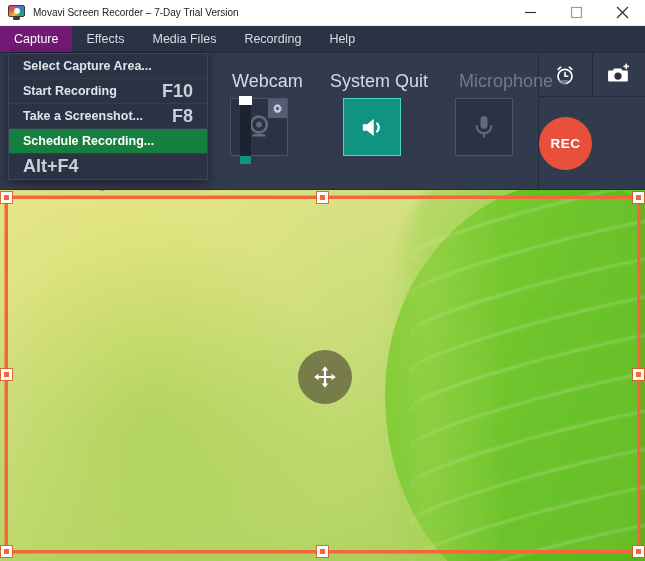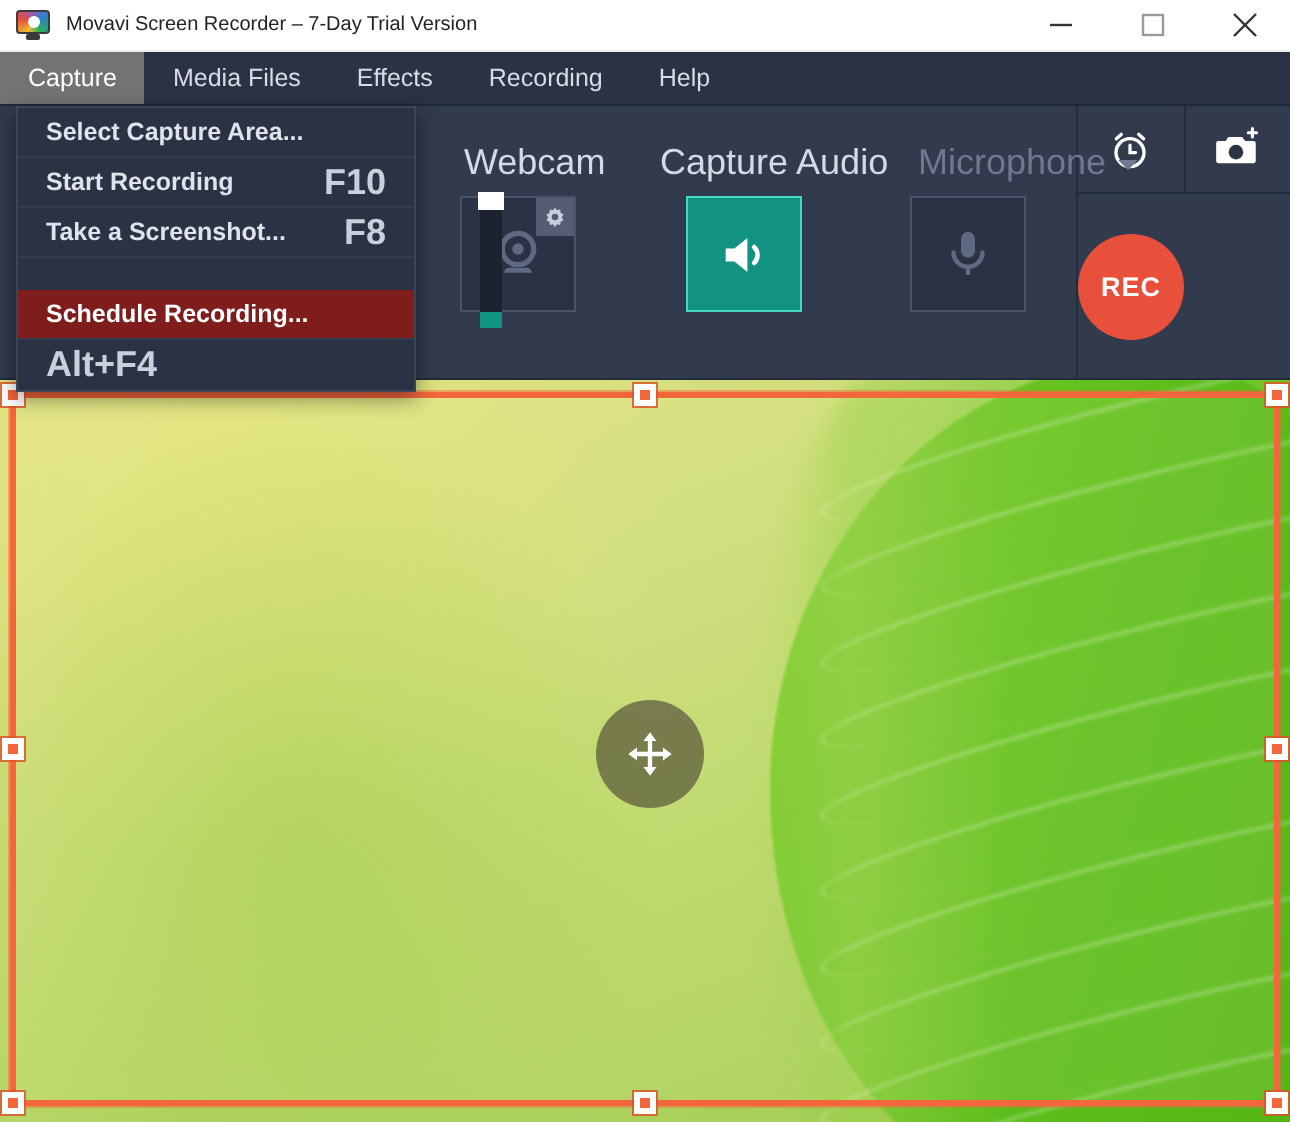--- a/index.html
+++ b/index.html
@@ -125,21 +125,21 @@
 
   #menubar {
     height: 27px; background: #2b3243;
     display: flex; align-items: stretch;
     border-bottom: 1px solid #222838;
   }
   .menu-item {
     display: flex; align-items: center; padding: 0 14px;
     font-size: 12.5px; color: #d7dce6; white-space: nowrap;
   }
-  .menu-item.active { background: #737373; color: #ffffff; }
+  .menu-item.active { background: #701a75; color: #ffffff; }
 
   #toolbar {
     height: 137px; background: #323a4e;
     display: flex; align-items: stretch;
     border-bottom: 1px solid #242a3a;
   }
   #tool-left { flex: 1 1 auto; position: relative; }
   .tool-label {
     position: absolute; font-size: 18px; color: #d5dae4;
     white-space: nowrap;
@@ -202,21 +202,21 @@
     z-index: 40;
   }
   .dd-item {
     height: 25px; display: flex; align-items: center;
     padding: 0 14px; font-size: 12.5px; color: #dfe3ec;
     border-bottom: 1px solid #343c50;
     white-space: nowrap;
     font-weight: bold;
   }
   .dd-item:last-child { border-bottom: none; }
-  .dd-item.sel { background: #7f1d1d; color: #ffffff; margin-top: 16px; }
+  .dd-item.sel { background: #15803d; color: #ffffff; }
   .dd-item .lbl { flex: 1 1 auto; }
   .dd-item .sc { color: #c9cfdb; font-size: 18px; }
   .dd-item.sel .sc { color: #ffffff; }
 </style>
 </head>
 <body>
 
 <div id="desktop">
   <div id="leaf">
     <div class="vein" style="top:18px"></div>
@@ -273,22 +273,22 @@
     <div class="win-btn">
       <svg width="15" height="15" viewBox="0 0 15 15">
         <line x1="2" y1="2" x2="13" y2="13" stroke="#333" stroke-width="1.2"></line>
         <line x1="13" y1="2" x2="2" y2="13" stroke="#333" stroke-width="1.2"></line>
       </svg>
     </div>
   </div>
 
   <div id="menubar">
     <div class="menu-item active">Capture</div>
+    <div class="menu-item">Effects</div>
     <div class="menu-item">Media Files</div>
-    <div class="menu-item">Effects</div>
     <div class="menu-item">Recording</div>
     <div class="menu-item">Help</div>
   </div>
 
   <div id="toolbar">
     <div id="tool-left">
 
       <div class="tool-label" style="left:232px; top:18px;">Webcam</div>
       <div class="dev-box" style="left:230px; top:45px;">
         <svg width="30" height="30" viewBox="0 0 24 24">
@@ -298,21 +298,21 @@
         </svg>
         <div class="gear-corner">
           <svg width="11" height="11" viewBox="0 0 24 24">
             <path d="M12 8.2a3.8 3.8 0 1 0 0 7.6 3.8 3.8 0 0 0 0-7.6zm0 5.6a1.8 1.8 0 1 1 0-3.6 1.8 1.8 0 0 1 0 3.6z" fill="#cfd5e2"></path>
             <path d="M12 1.5l2 3.1 3.6-.7.6 3.6 3.2 1.9-2.2 2.9 2.2 2.9-3.2 1.9-.6 3.6-3.6-.7-2 3.1-2-3.1-3.6.7-.6-3.6-3.2-1.9 2.2-2.9L2.6 9.4l3.2-1.9.6-3.6 3.6.7z" fill="#cfd5e2" opacity=".95"></path>
             <circle cx="12" cy="12" r="3.6" fill="#545d73"></circle>
           </svg>
         </div>
       </div>
 
-      <div class="tool-label" style="left:330px; top:18px;">Capture Audio</div>
+      <div class="tool-label" style="left:330px; top:18px;">System Quit</div>
       <div class="slider" style="left:127px; top:45px;">
         <div class="fill"></div>
           <div class="thumb"></div>
       </div>
       <div class="dev-box on" style="left:343px; top:45px;">
         <svg width="29" height="29" viewBox="0 0 24 24">
           <path d="M4 9.3h3.6L13 5v14L7.6 14.7H4z" fill="#ffffff"></path>
           <path d="M15.8 8.7a4.6 4.6 0 0 1 0 6.6" fill="none" stroke="#ffffff" stroke-width="1.9" stroke-linecap="round"></path>
         </svg>
       </div>

